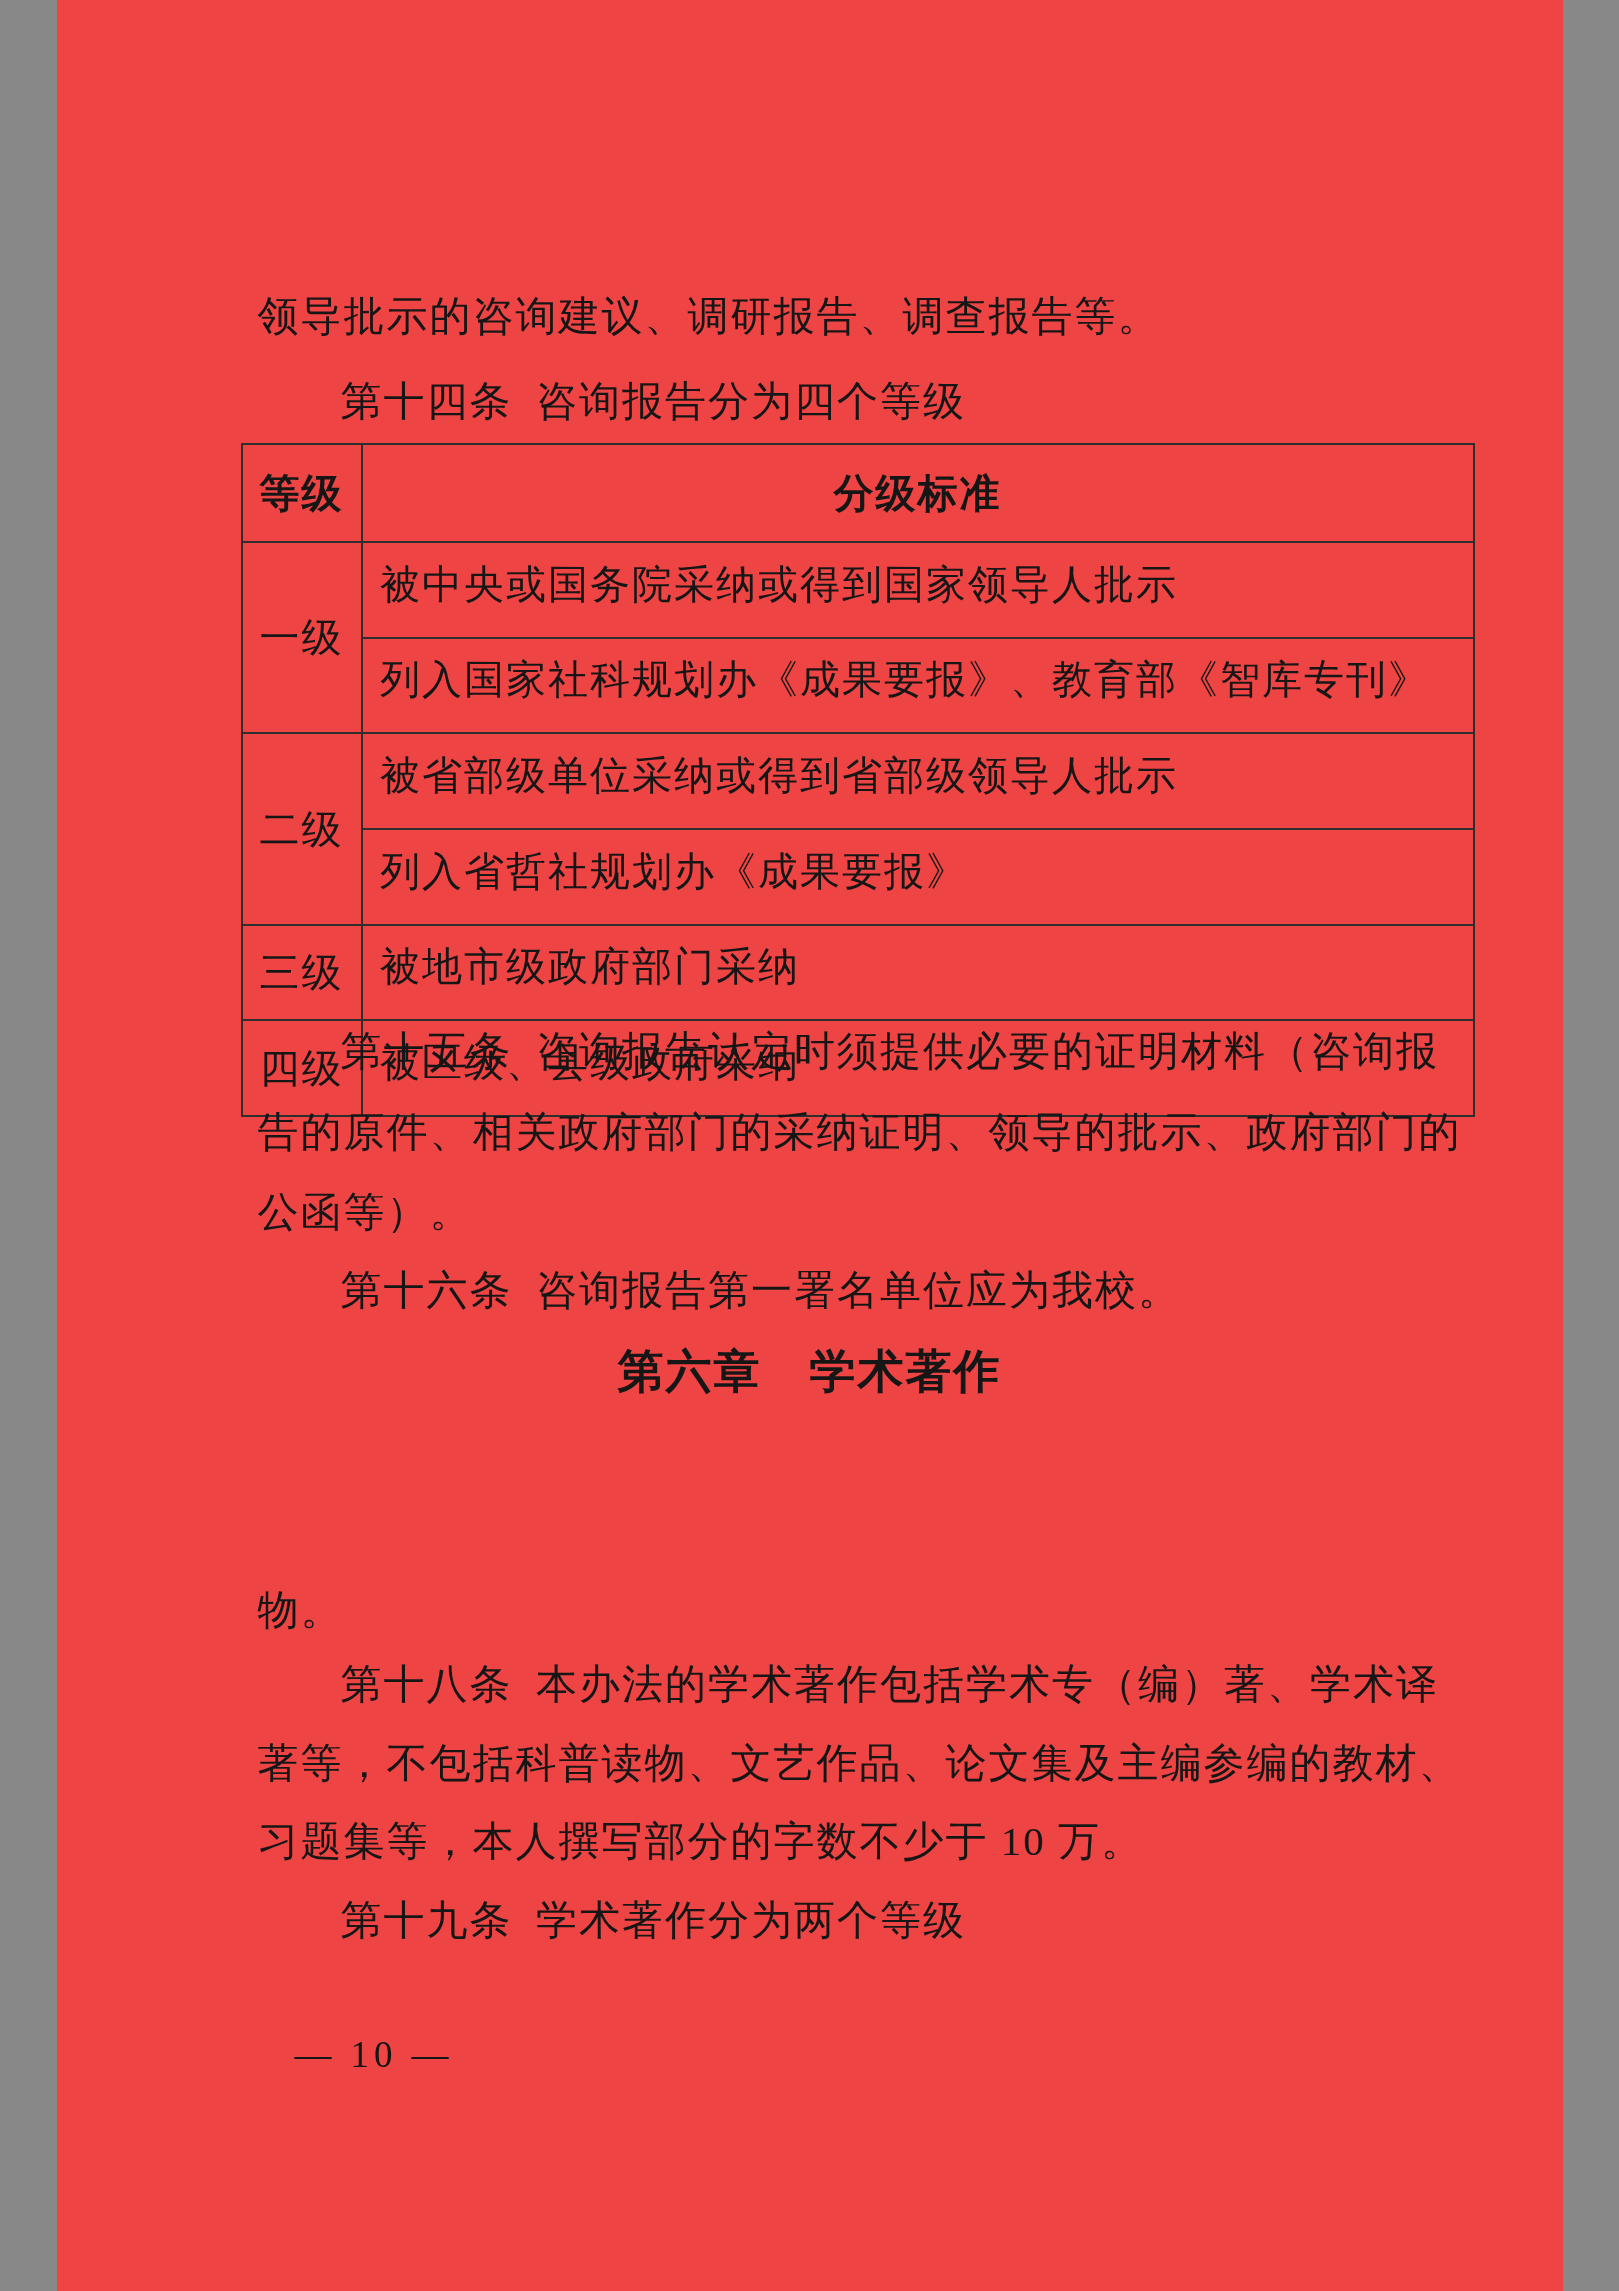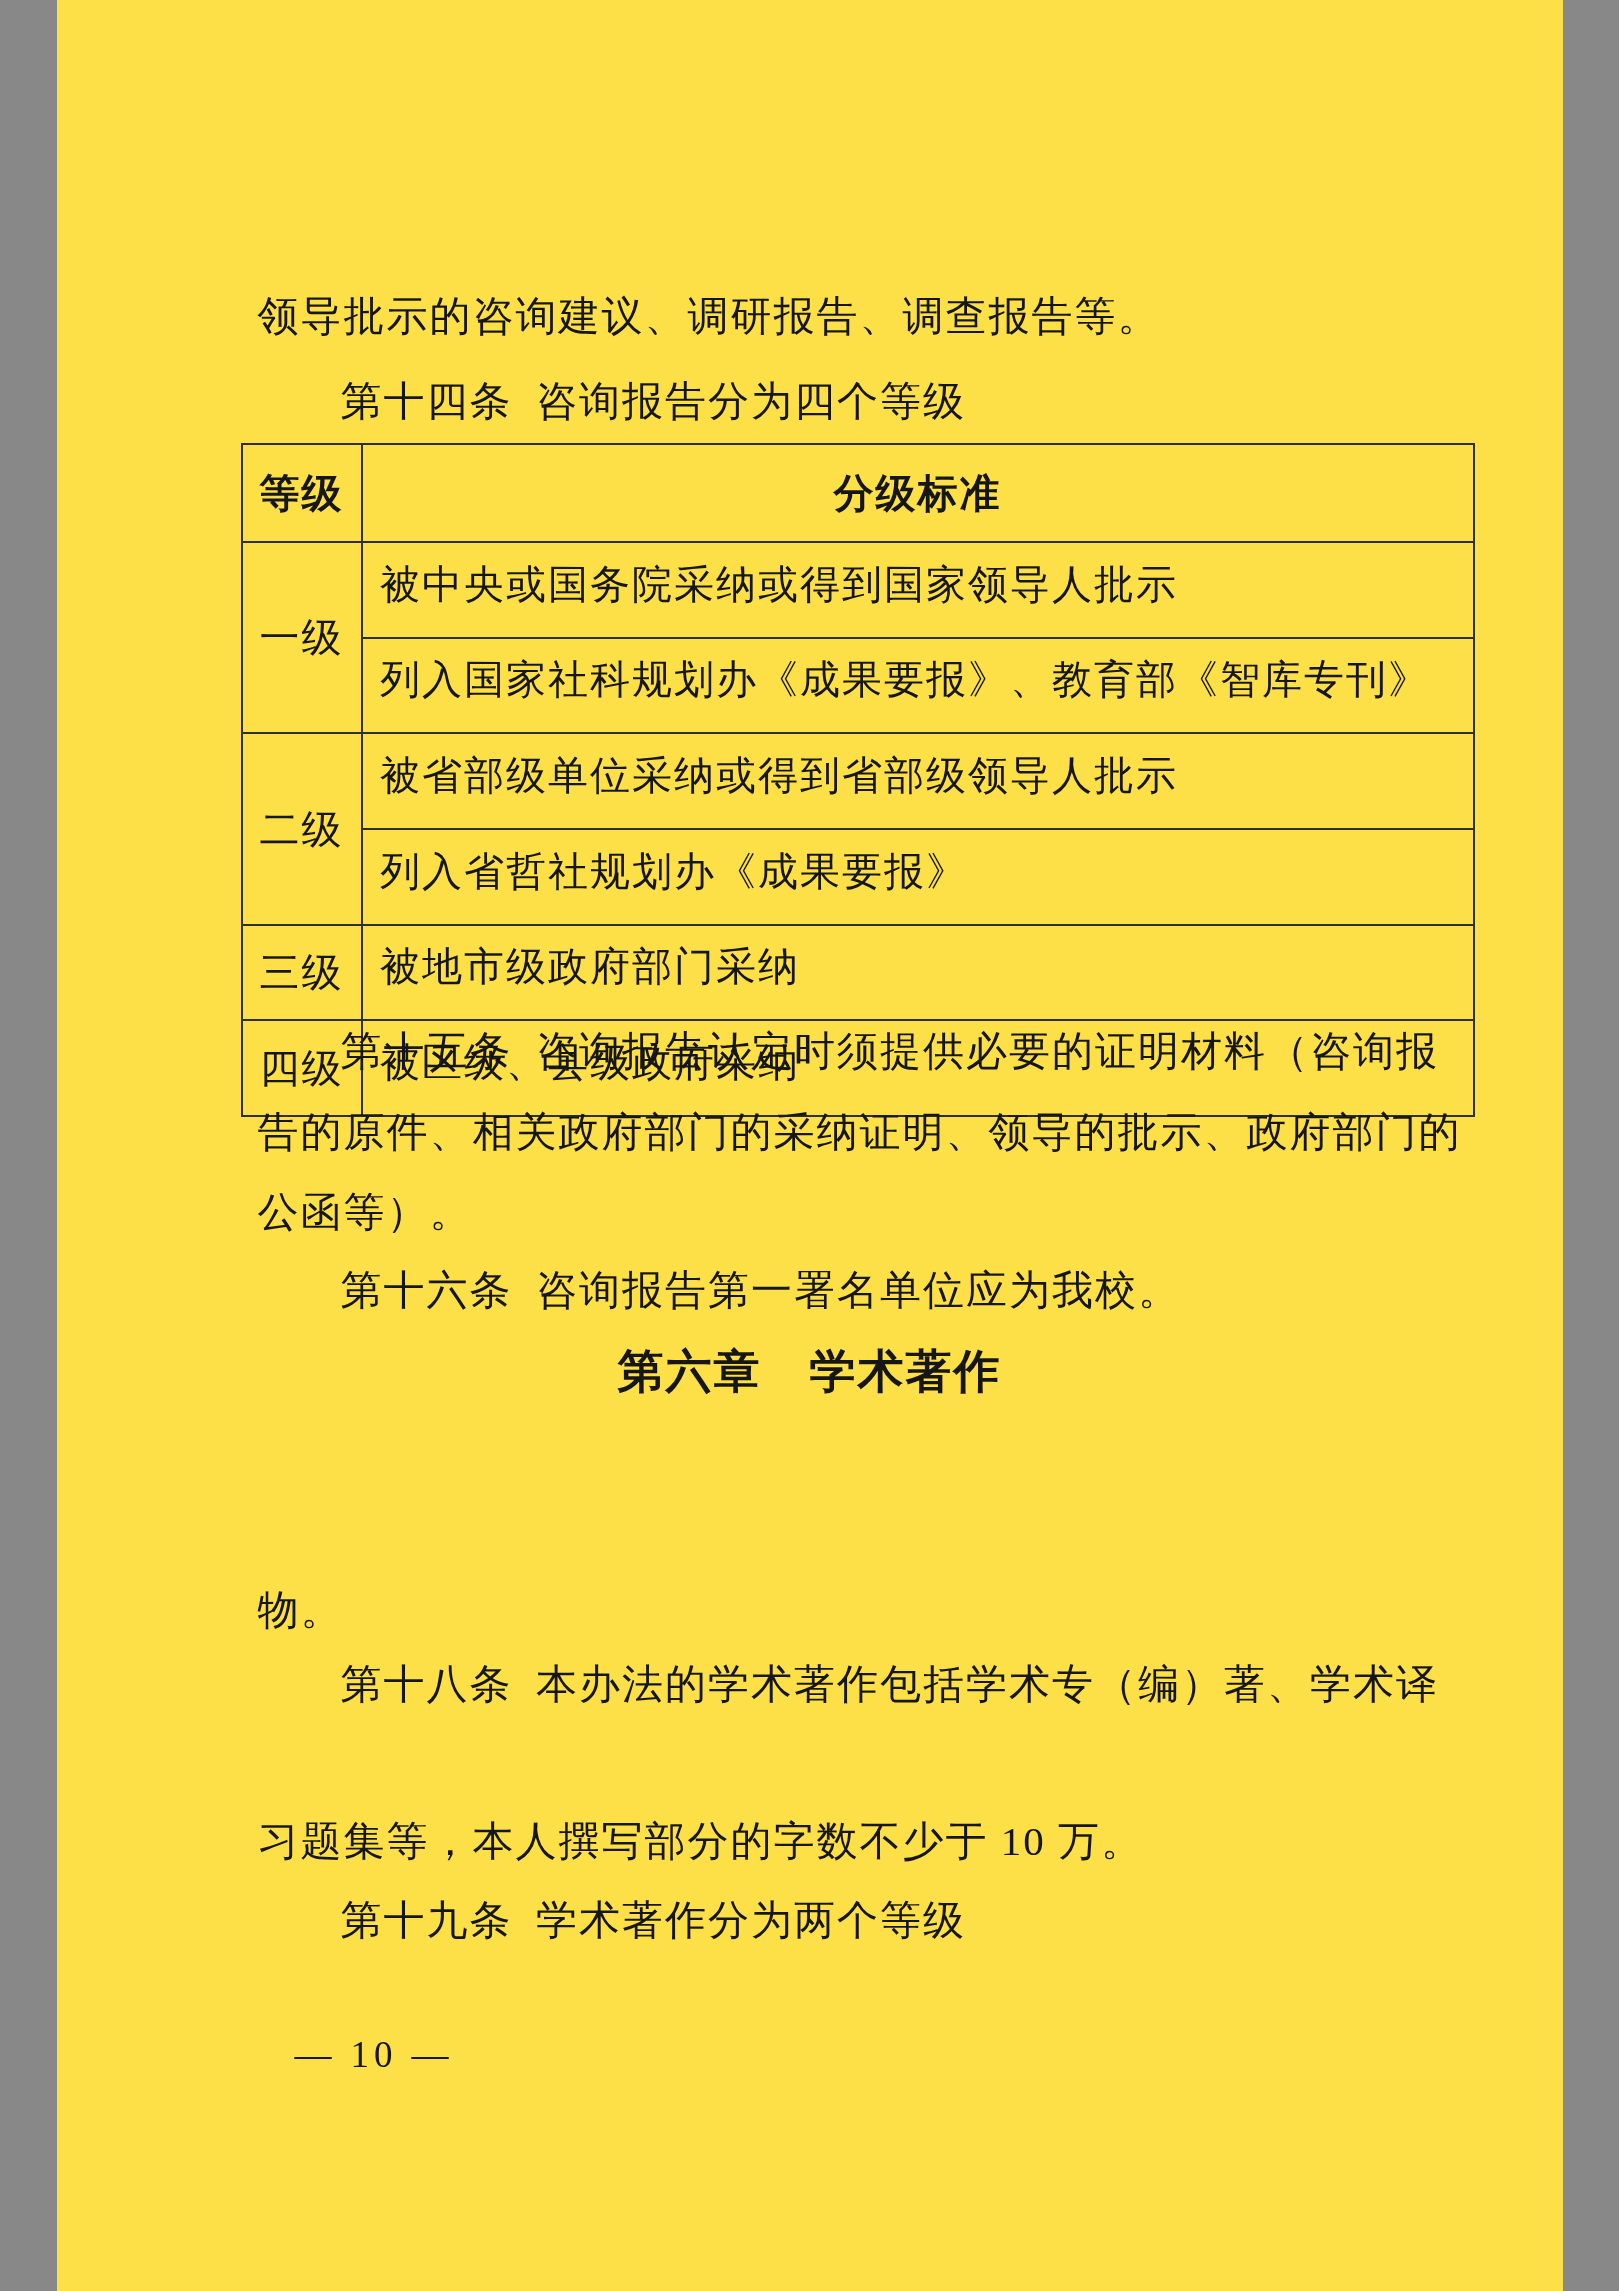--- a/index.html
+++ b/index.html
@@ -1,21 +1,21 @@
 <!DOCTYPE html>
 <html><head>
 <meta charset="utf-8">
 <style>
   html, body { margin: 0; padding: 0; background: #888; }
   .page {
     position: relative;
     width: 1506px;
     height: 2292px;
     margin: 0 auto;
-    background: #fde047;
+    background: #ef4444;
     font-family: "Liberation Serif", "DejaVu Serif", serif;
     color: #161616;
     overflow: hidden;
   }
   .line {
     position: absolute;
     font-size: 41px;
     line-height: 53px;
     letter-spacing: 2px;
     white-space: nowrap;
@@ -135,20 +135,21 @@
     <span class="label">第十六条</span><span>咨询报告第一署名单位应为我校。</span>
   </div>
 
   <div class="chapter" style="top:1341px;">第六章　学术著作</div>
 
   <div class="line margin" style="top:1584px;">物。</div>
 
   <div class="line indent" style="top:1658px;">
     <span class="label">第十八条</span><span>本办法的学术著作包括学术专（编）著、学术译</span>
   </div>
+  <div class="line margin" style="top:1737px;">著等，不包括科普读物、文艺作品、论文集及主编参编的教材、</div>
   <div class="line margin" style="top:1815px;">习题集等，本人撰写部分的字数不少于 10 万。</div>
 
   <div class="line indent" style="top:1894px;">
     <span class="label">第十九条</span><span>学术著作分为两个等级</span>
   </div>
 
   <div class="pageno" style="left:238px; top:2033px;">— 10 —</div>
 
 </div>
 

